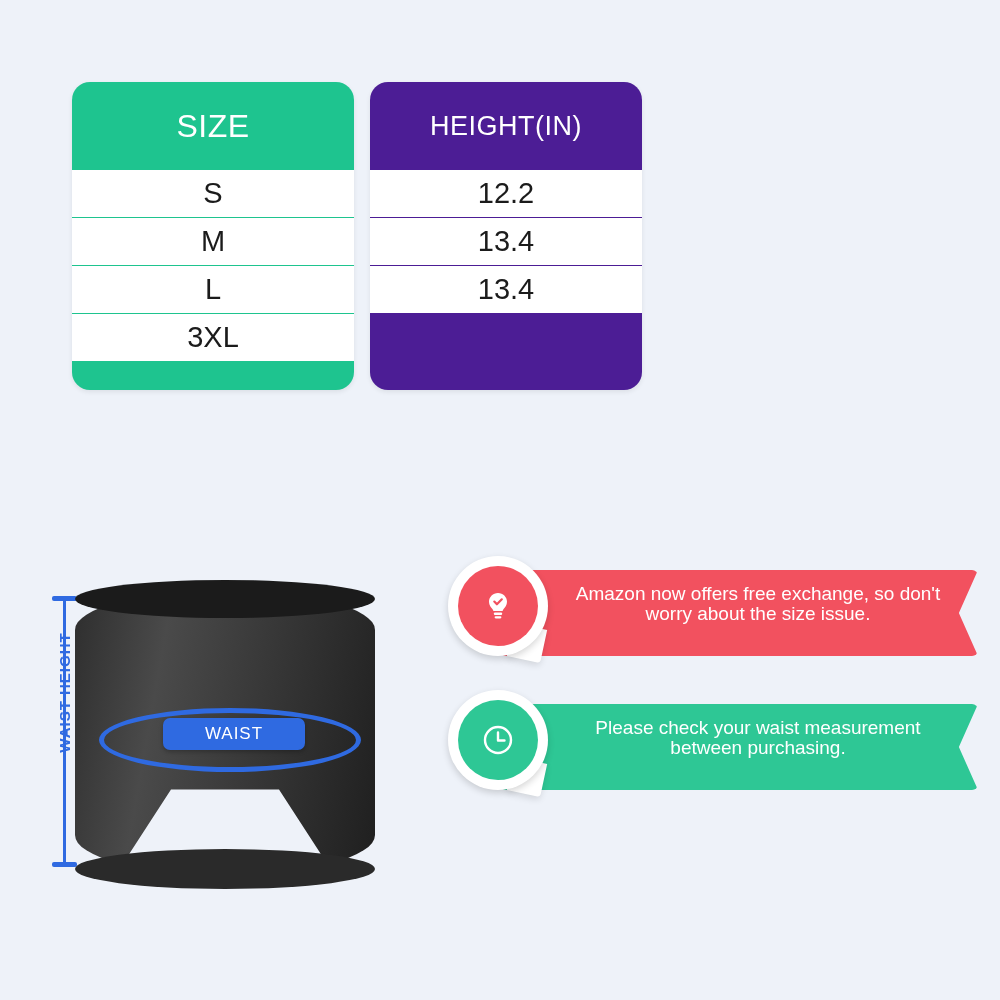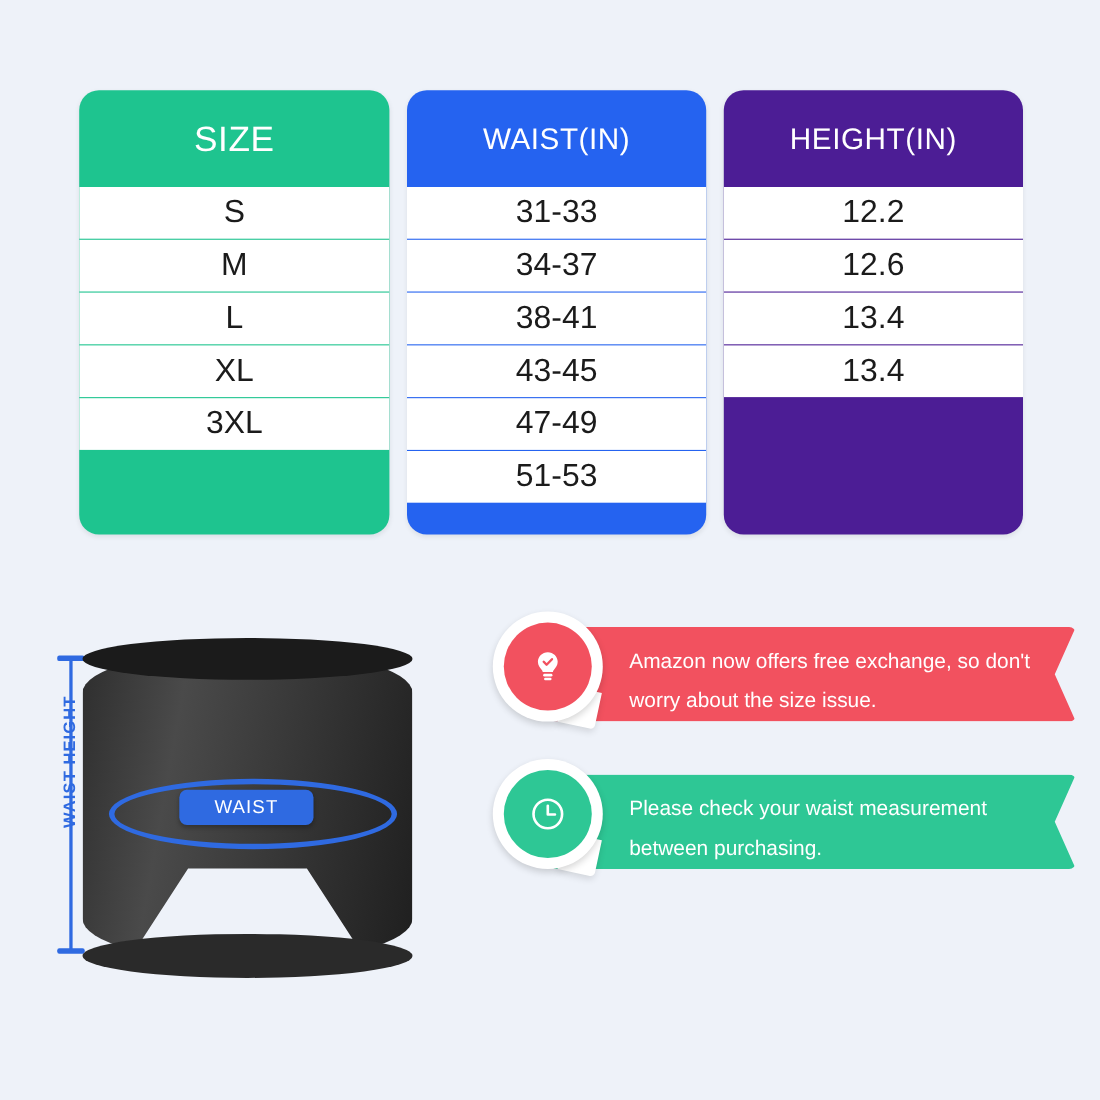--- a/index.html
+++ b/index.html
@@ -140,21 +140,21 @@
     width: 262px;
     height: 64px;
     border: 5px solid #2f6ae1;
     border-radius: 50%;
     box-sizing: border-box;
   }
   .waist-pill {
     position: absolute;
     left: 88px;
     top: 128px;
-    width: 122px;
+    width: 142px;
     height: 32px;
     background: #2f6ae1;
     border-radius: 7px;
     color: #ffffff;
     font-size: 17px;
     display: flex;
     align-items: center;
     justify-content: center;
     letter-spacing: 1px;
     box-shadow: 0 2px 4px rgba(0,0,0,0.25);
@@ -185,21 +185,22 @@
   .note-2 .note-ribbon { background: #2ec795; }
   .note-3 .note-ribbon { background: #29a9e8; }
 
   .note-text {
     position: absolute;
     left: 132px;
     top: 28px;
     width: 372px;
     color: #ffffff;
     font-size: 19px;
-    line-height: 36px;
+    line-height: 20px;
+    text-align: center;
   }
 
   .badge {
     position: absolute;
     left: 8px;
     top: 0px;
     width: 108px;
     height: 112px;
   }
   .badge-plate {
@@ -242,40 +243,28 @@
 </head>
 <body>
 
 <div class="size-chart">
 
   <div class="chart-col col-size">
     <div class="col-head">SIZE</div>
     <div class="cell">S</div>
     <div class="cell">M</div>
     <div class="cell">L</div>
-    <div class="cell">XL</div>
     <div class="cell">3XL</div>
     <div class="col-foot"></div>
   </div>
 
-  <div class="chart-col col-waist">
-    <div class="col-head">WAIST(IN)</div>
-    <div class="cell">31-33</div>
-    <div class="cell">34-37</div>
-    <div class="cell">38-41</div>
-    <div class="cell">43-45</div>
-    <div class="cell">47-49</div>
-    <div class="cell">51-53</div>
-    <div class="col-foot"></div>
-  </div>
 
   <div class="chart-col col-height">
     <div class="col-head">HEIGHT(IN)</div>
     <div class="cell">12.2</div>
-    <div class="cell">12.6</div>
     <div class="cell">13.4</div>
     <div class="cell">13.4</div>
     <div class="col-foot"></div>
   </div>
 
 </div>
 
 <div class="product-area">
 
   <div class="waist-height-axis">

